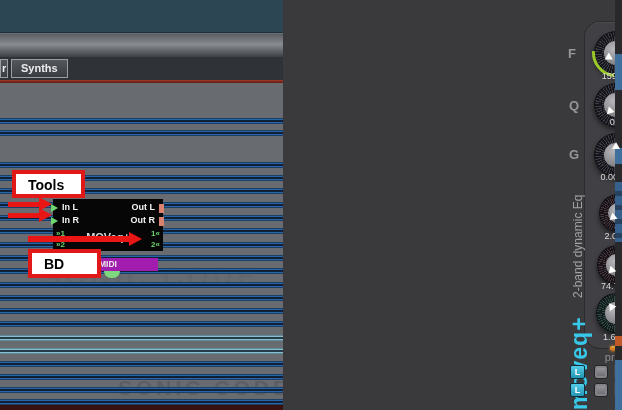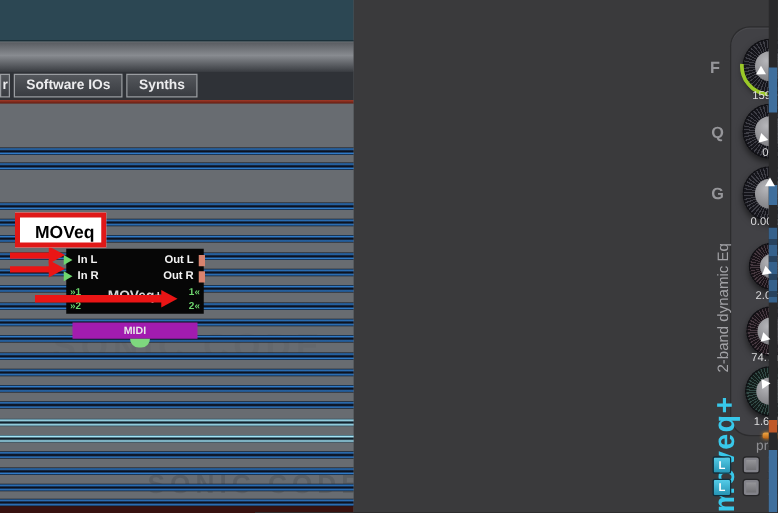--- a/index.html
+++ b/index.html
@@ -83,21 +83,20 @@
 </head>
 <body>
 
 <div id="screen">
 
   <div id="daw">
     <div id="daw-teal"></div>
     <div id="daw-grad"></div>
     <div id="tabbar">
       <div class="tab partial">r</div>
-      <div class="tab">Software IOs</div>
       <div class="tab">Synths</div>
     </div>
     <div id="redline"></div>
 
     <div id="work">
       <div class="watermark" style="left:42px;top:178px;font-size:28px;opacity:.14;">SONIC CODE</div>
       <div class="watermark" style="left:118px;top:293px;font-size:21px;opacity:.5;">SONIC CODE</div>
       <div id="cable-layer" style="position:absolute;left:0;top:-83px;width:283px;height:410px;">
           <div class="cable" style="top: 118px;"></div>
           <div class="cable" style="top: 130px;"></div>
@@ -148,21 +147,22 @@
       <div id="midi-bar" style="top:175px;">MIDI</div>
       <div id="midi-port" style="top:188px;"></div>
 
       <div class="ar-body" style="left:8px;top:119px;width:32px;height:5px;"></div>
       <div class="ar-head" style="left:39px;top:114px;"></div>
       <div class="ar-body" style="left:8px;top:130px;width:32px;height:5px;"></div>
       <div class="ar-head" style="left:39px;top:125px;"></div>
       <div class="ar-body" style="left:28px;top:153px;width:102px;height:6px;"></div>
       <div class="ar-head" style="left:129px;top:149px;"></div>
 
-      <div class="callout" style="left:12px;top:87px;width:73px;height:28px;">MOVeq</div>
+      <div class="callout" style="left:12px;top:87px;width:73px;height:28px;">Tools</div>
+      <div class="callout" style="left:28px;top:166px;width:73px;height:29px;">BD</div>
     </div>
     <div id="bottom-strip"></div>
   </div>
 
   <div id="plugin">
 
     <div class="panel" style="left:302px;top:22px;width:136px;height:326px;"></div>
 
     <div class="rowlbl" style="left:285px;top:46px;">F</div>
     <div class="rowlbl" style="left:286px;top:98px;">Q</div>

